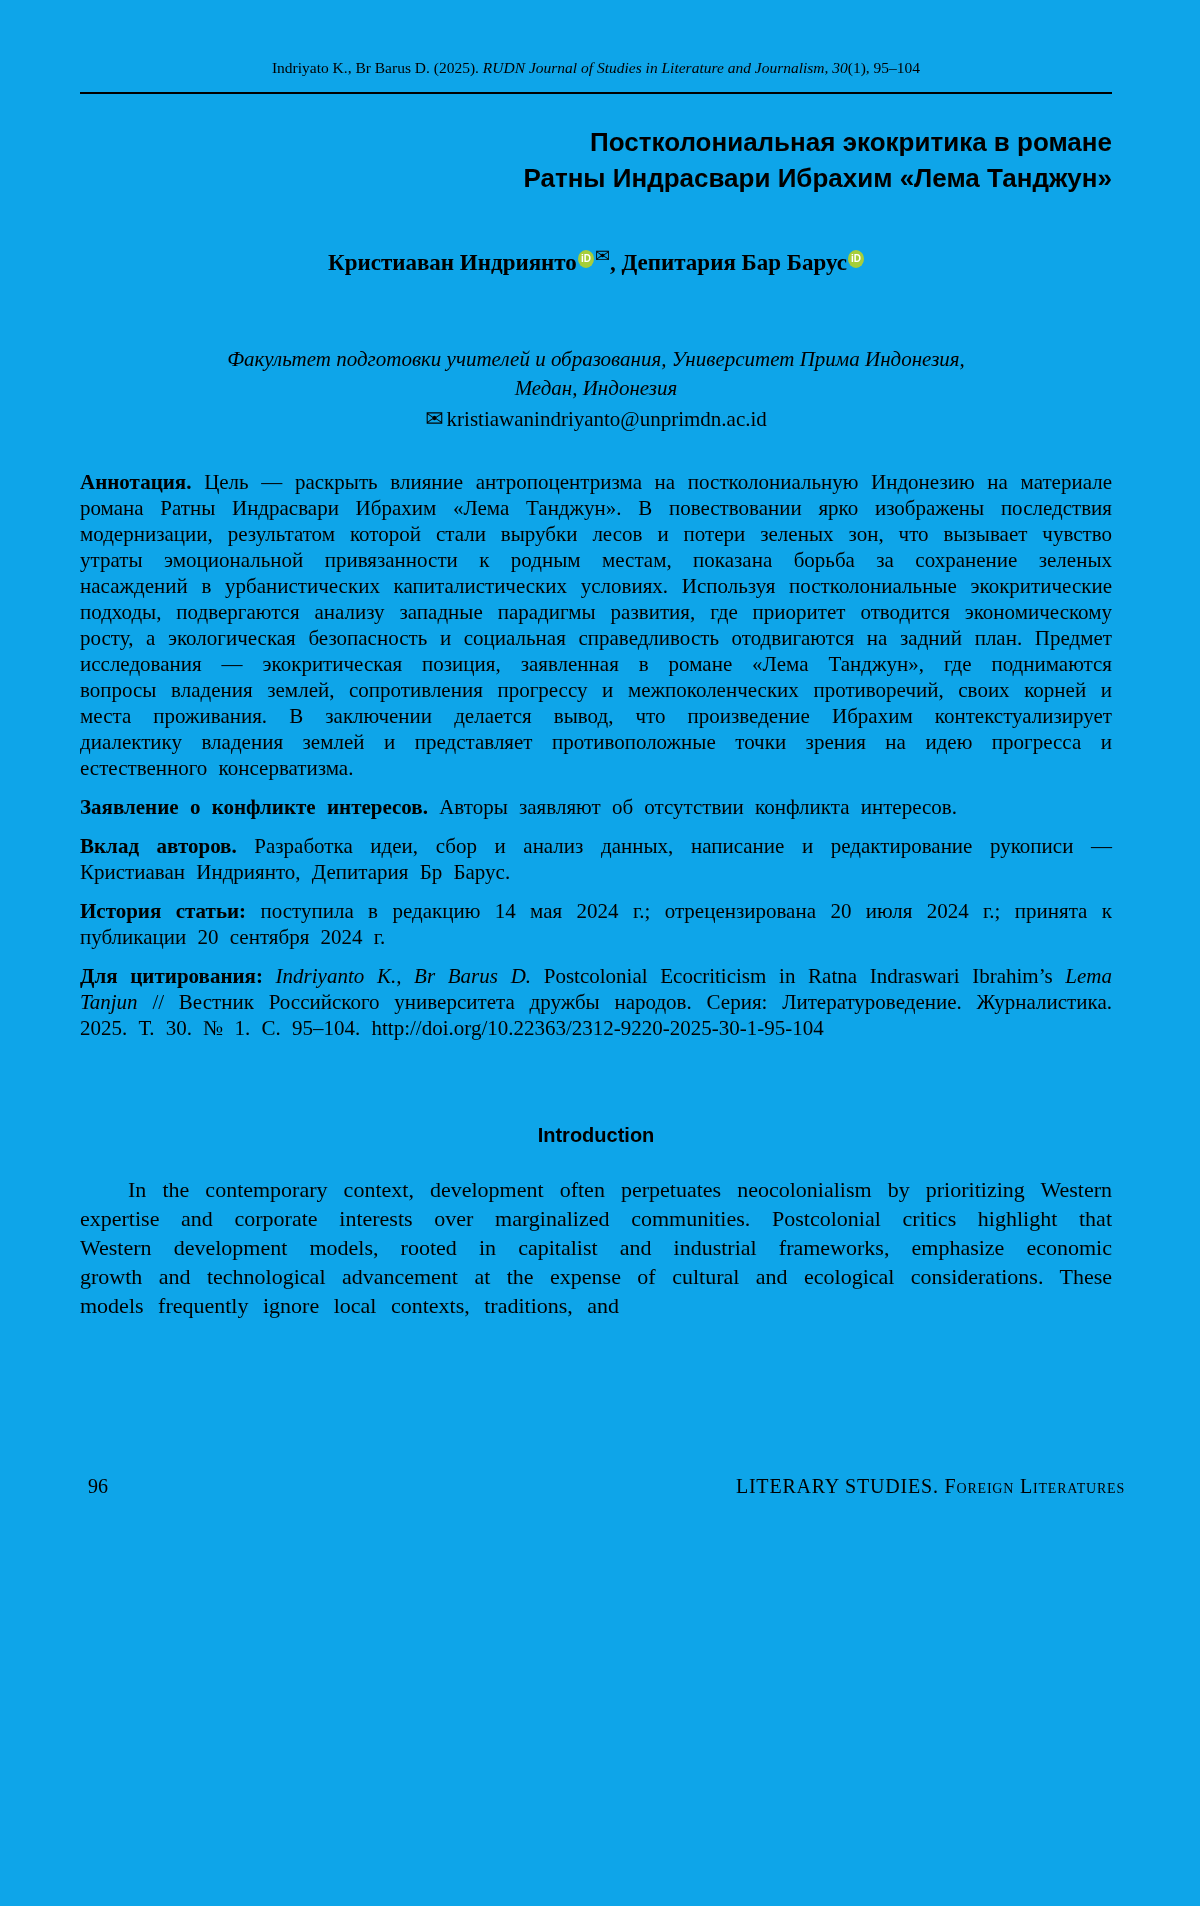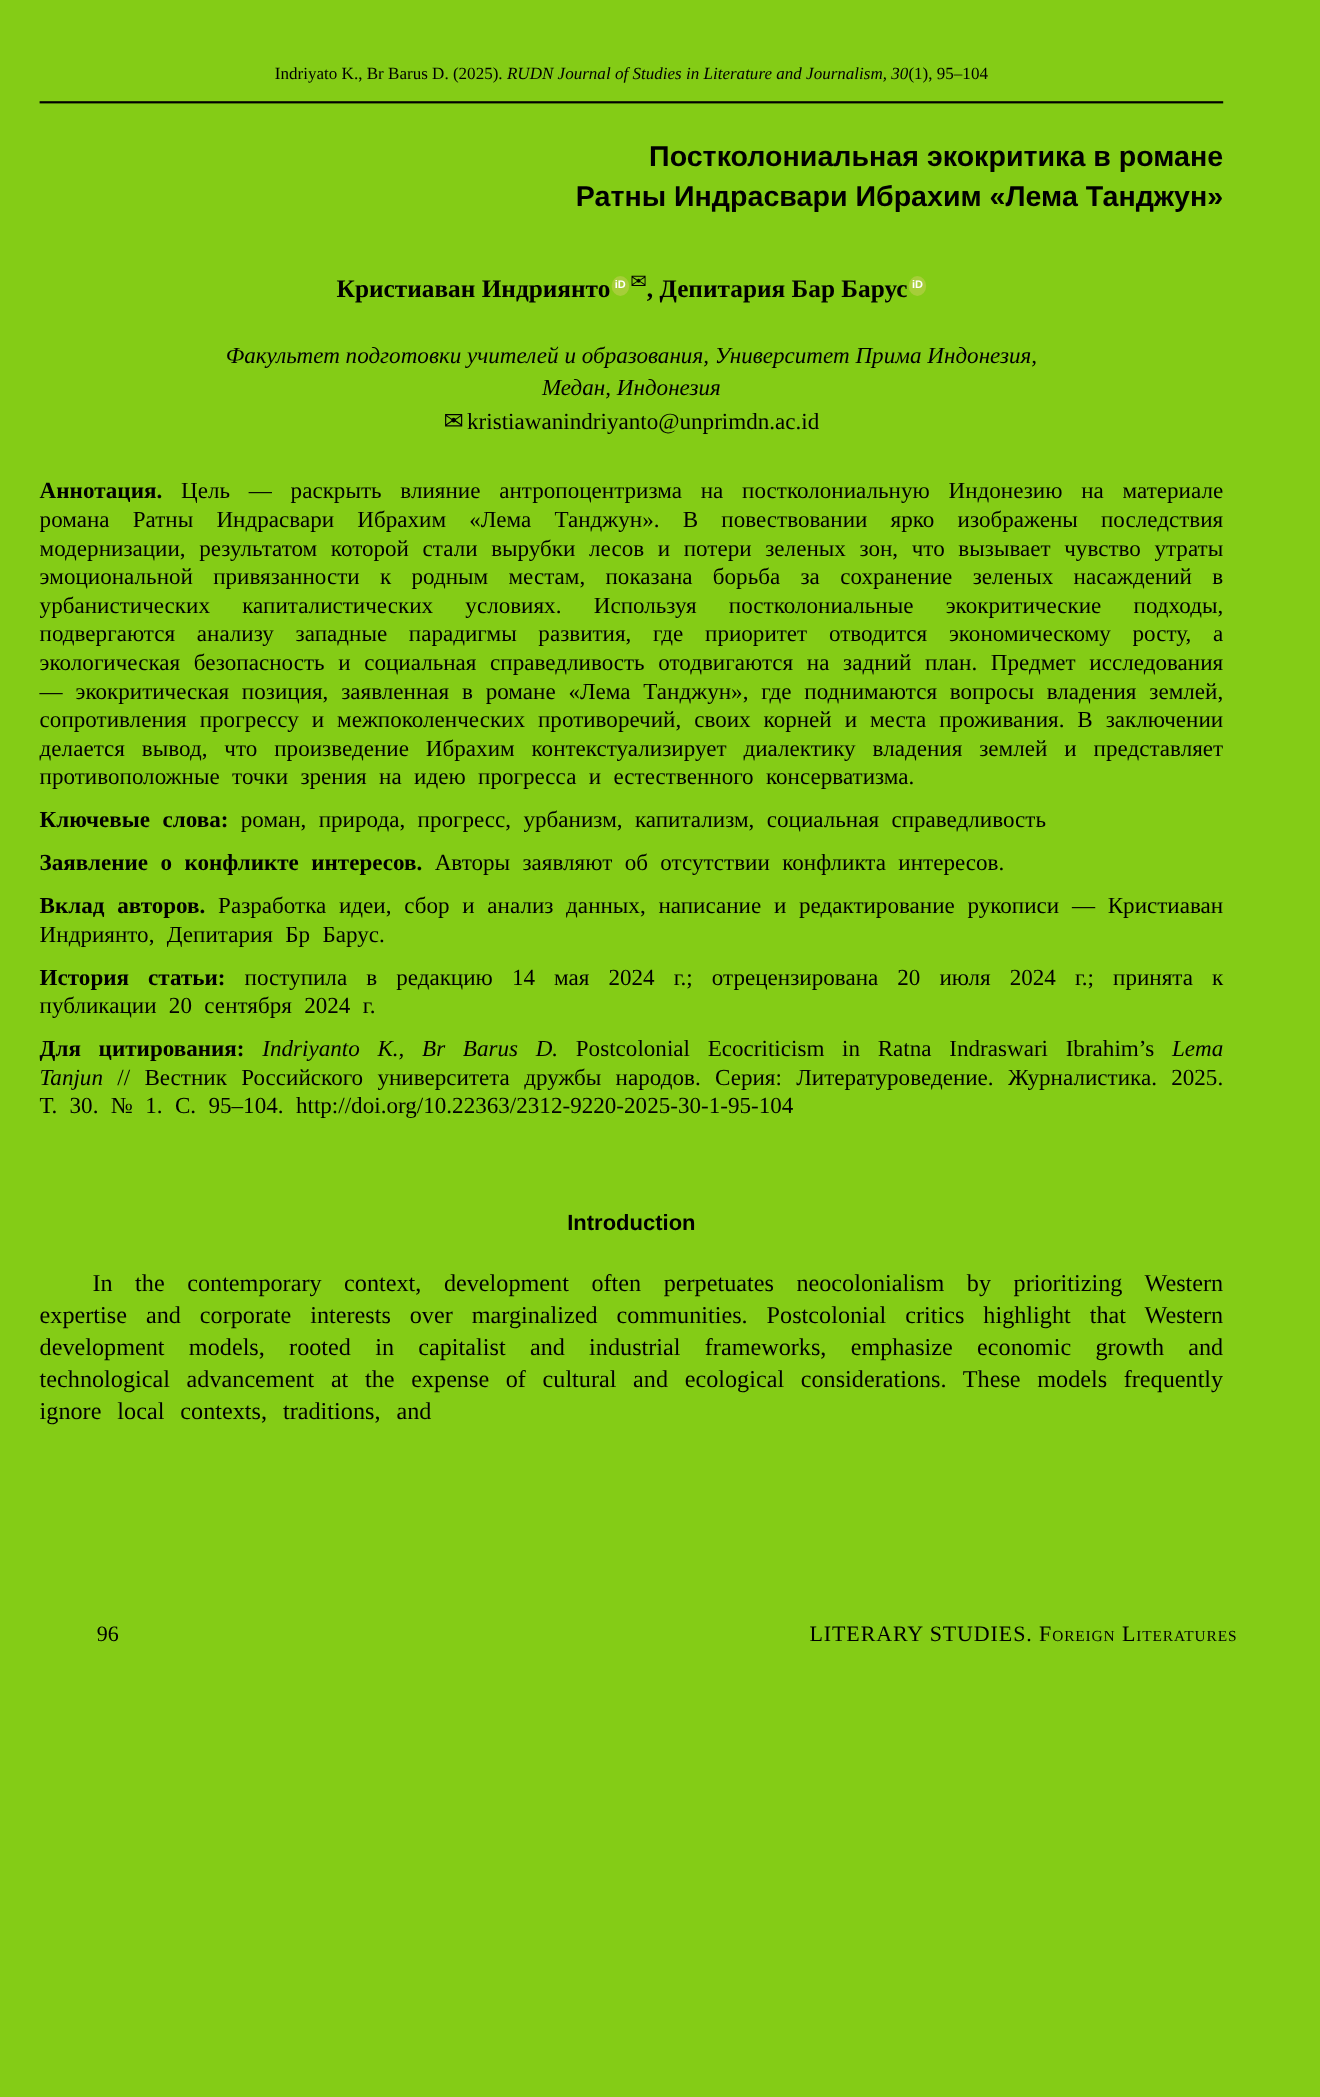--- a/index.html
+++ b/index.html
@@ -3,22 +3,22 @@
 <meta charset="utf-8">
 <style>
   * { margin: 0; padding: 0; box-sizing: border-box; }
   html, body { background: #ffffff; }
   body { width: 1200px; font-family: "Liberation Serif", serif; color: #000; }
 
   .page {
     position: relative;
     width: 1200px;
     height: 1906px;
-    background: #84cc16;
-    padding: 58px 88px 0 36px;
+    background: #0ea5e9;
+    padding: 58px 88px 0 80px;
     overflow: hidden;
   }
 
   
   .running-head {
     text-align: center;
     font-size: 15.5px;
     line-height: 19px;
     white-space: nowrap;
   }
@@ -63,21 +63,21 @@
   }
   .mail-sup {
     font-size: 18px;
     vertical-align: 8px;
     font-weight: normal;
     margin-left: 1px;
   }
 
   
   .affiliation {
-    margin-top: 32px;
+    margin-top: 68px;
     text-align: center;
     font-style: italic;
     font-size: 21px;
     line-height: 29px;
   }
   .email-line {
     margin-top: 2px;
     text-align: center;
     font-size: 21px;
     line-height: 28px;
@@ -155,23 +155,20 @@
     <span style="display:block">Медан, Индонезия</span>
     <div class="email-line">
       <span class="mail-glyph">✉</span><span>kristiawanindriyanto@unprimdn.ac.id</span>
     </div>
   </div>
 
   <p class="para first">
     <b>Аннотация.</b><span> Цель — раскрыть влияние антропоцентризма на постколониальную Индонезию на материале романа Ратны Индрасвари Ибрахим «Лема Танджун». В повествовании ярко изображены последствия модернизации, результатом которой стали вырубки лесов и потери зеленых зон, что вызывает чувство утраты эмоциональной привязанности к родным местам, показана борьба за сохранение зеленых насаждений в урбанистических капиталистических условиях. Используя постколониальные экокритические подходы, подвергаются анализу западные парадигмы развития, где приоритет отводится экономическому росту, а экологическая безопасность и социальная справедливость отодвигаются на задний план. Предмет исследования — экокритическая позиция, заявленная в романе «Лема Танджун», где поднимаются вопросы владения землей, сопротивления прогрессу и межпоколенческих противоречий, своих корней и места проживания. В заключении делается вывод, что произведение Ибрахим контекстуализирует диалектику владения землей и представляет противоположные точки зрения на идею прогресса и естественного консерватизма.</span>
   </p>
 
-  <p class="para">
-    <b>Ключевые слова:</b><span> роман, природа, прогресс, урбанизм, капитализм, социальная справедливость</span>
-  </p>
 
   <p class="para">
     <b>Заявление о конфликте интересов.</b><span> Авторы заявляют об отсутствии конфликта интересов.</span>
   </p>
 
   <p class="para">
     <b>Вклад авторов.</b><span> Разработка идеи, сбор и анализ данных, написание и редактирование рукописи — Кристиаван Индриянто, Депитария Бр Барус.</span>
   </p>
 
   <p class="para">

